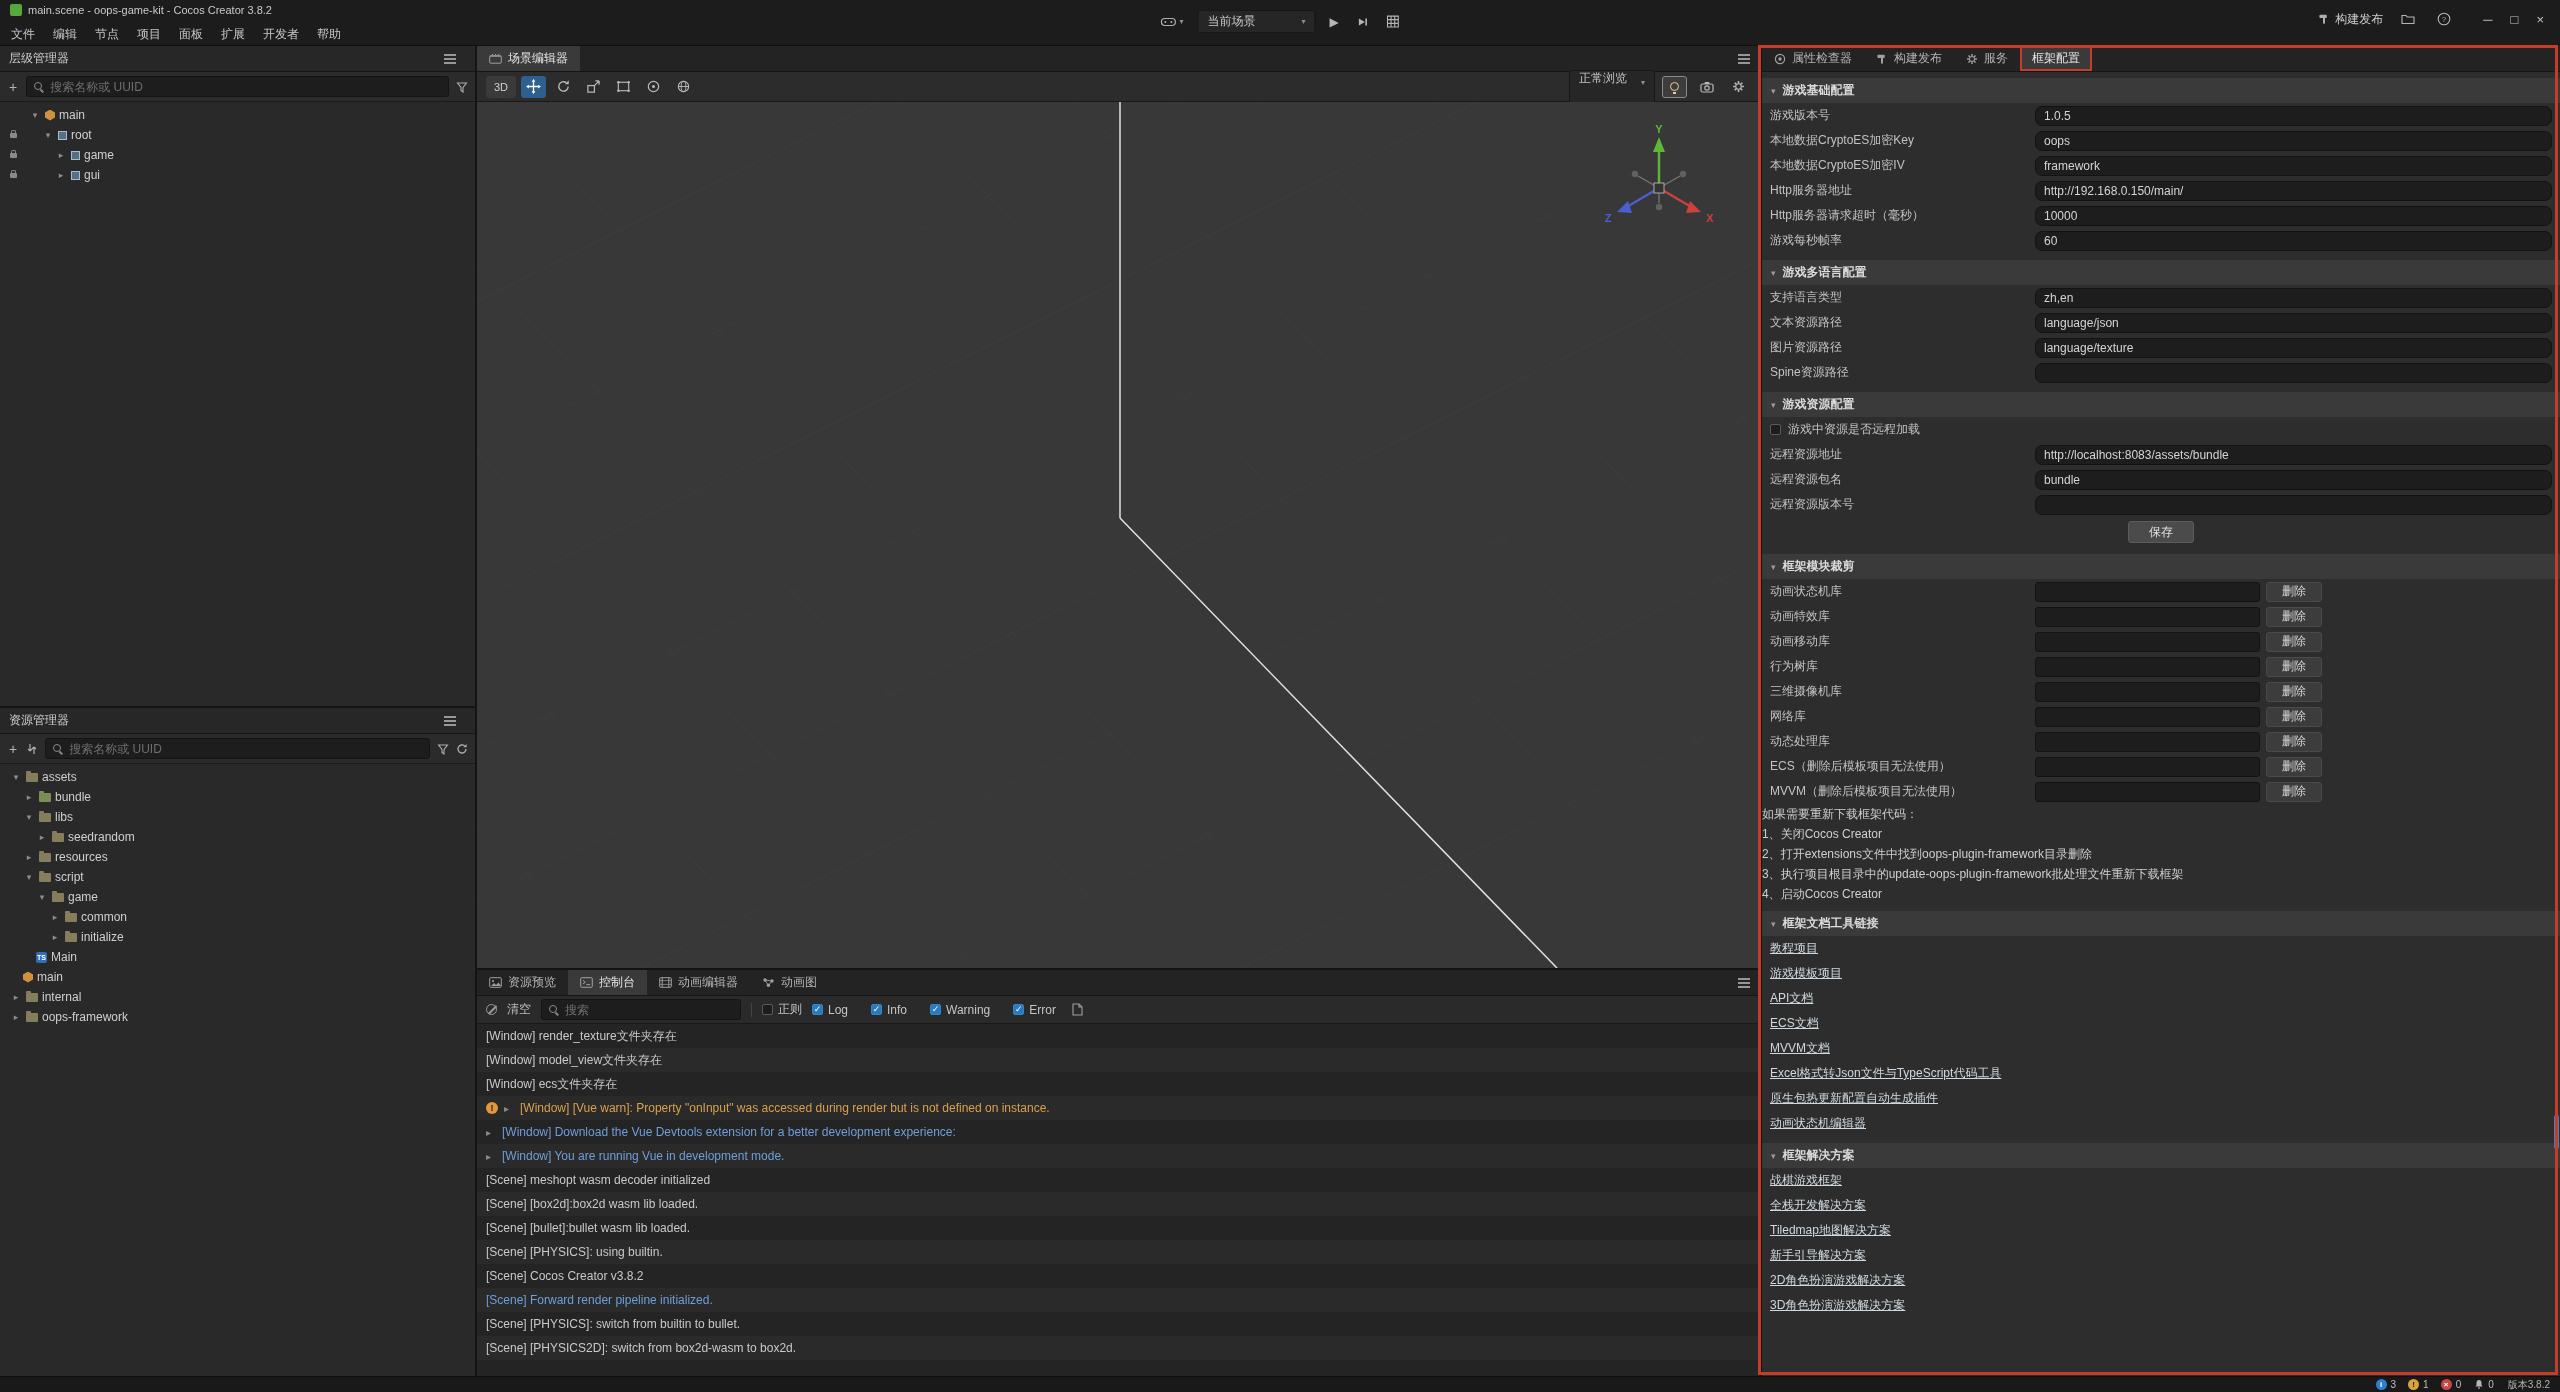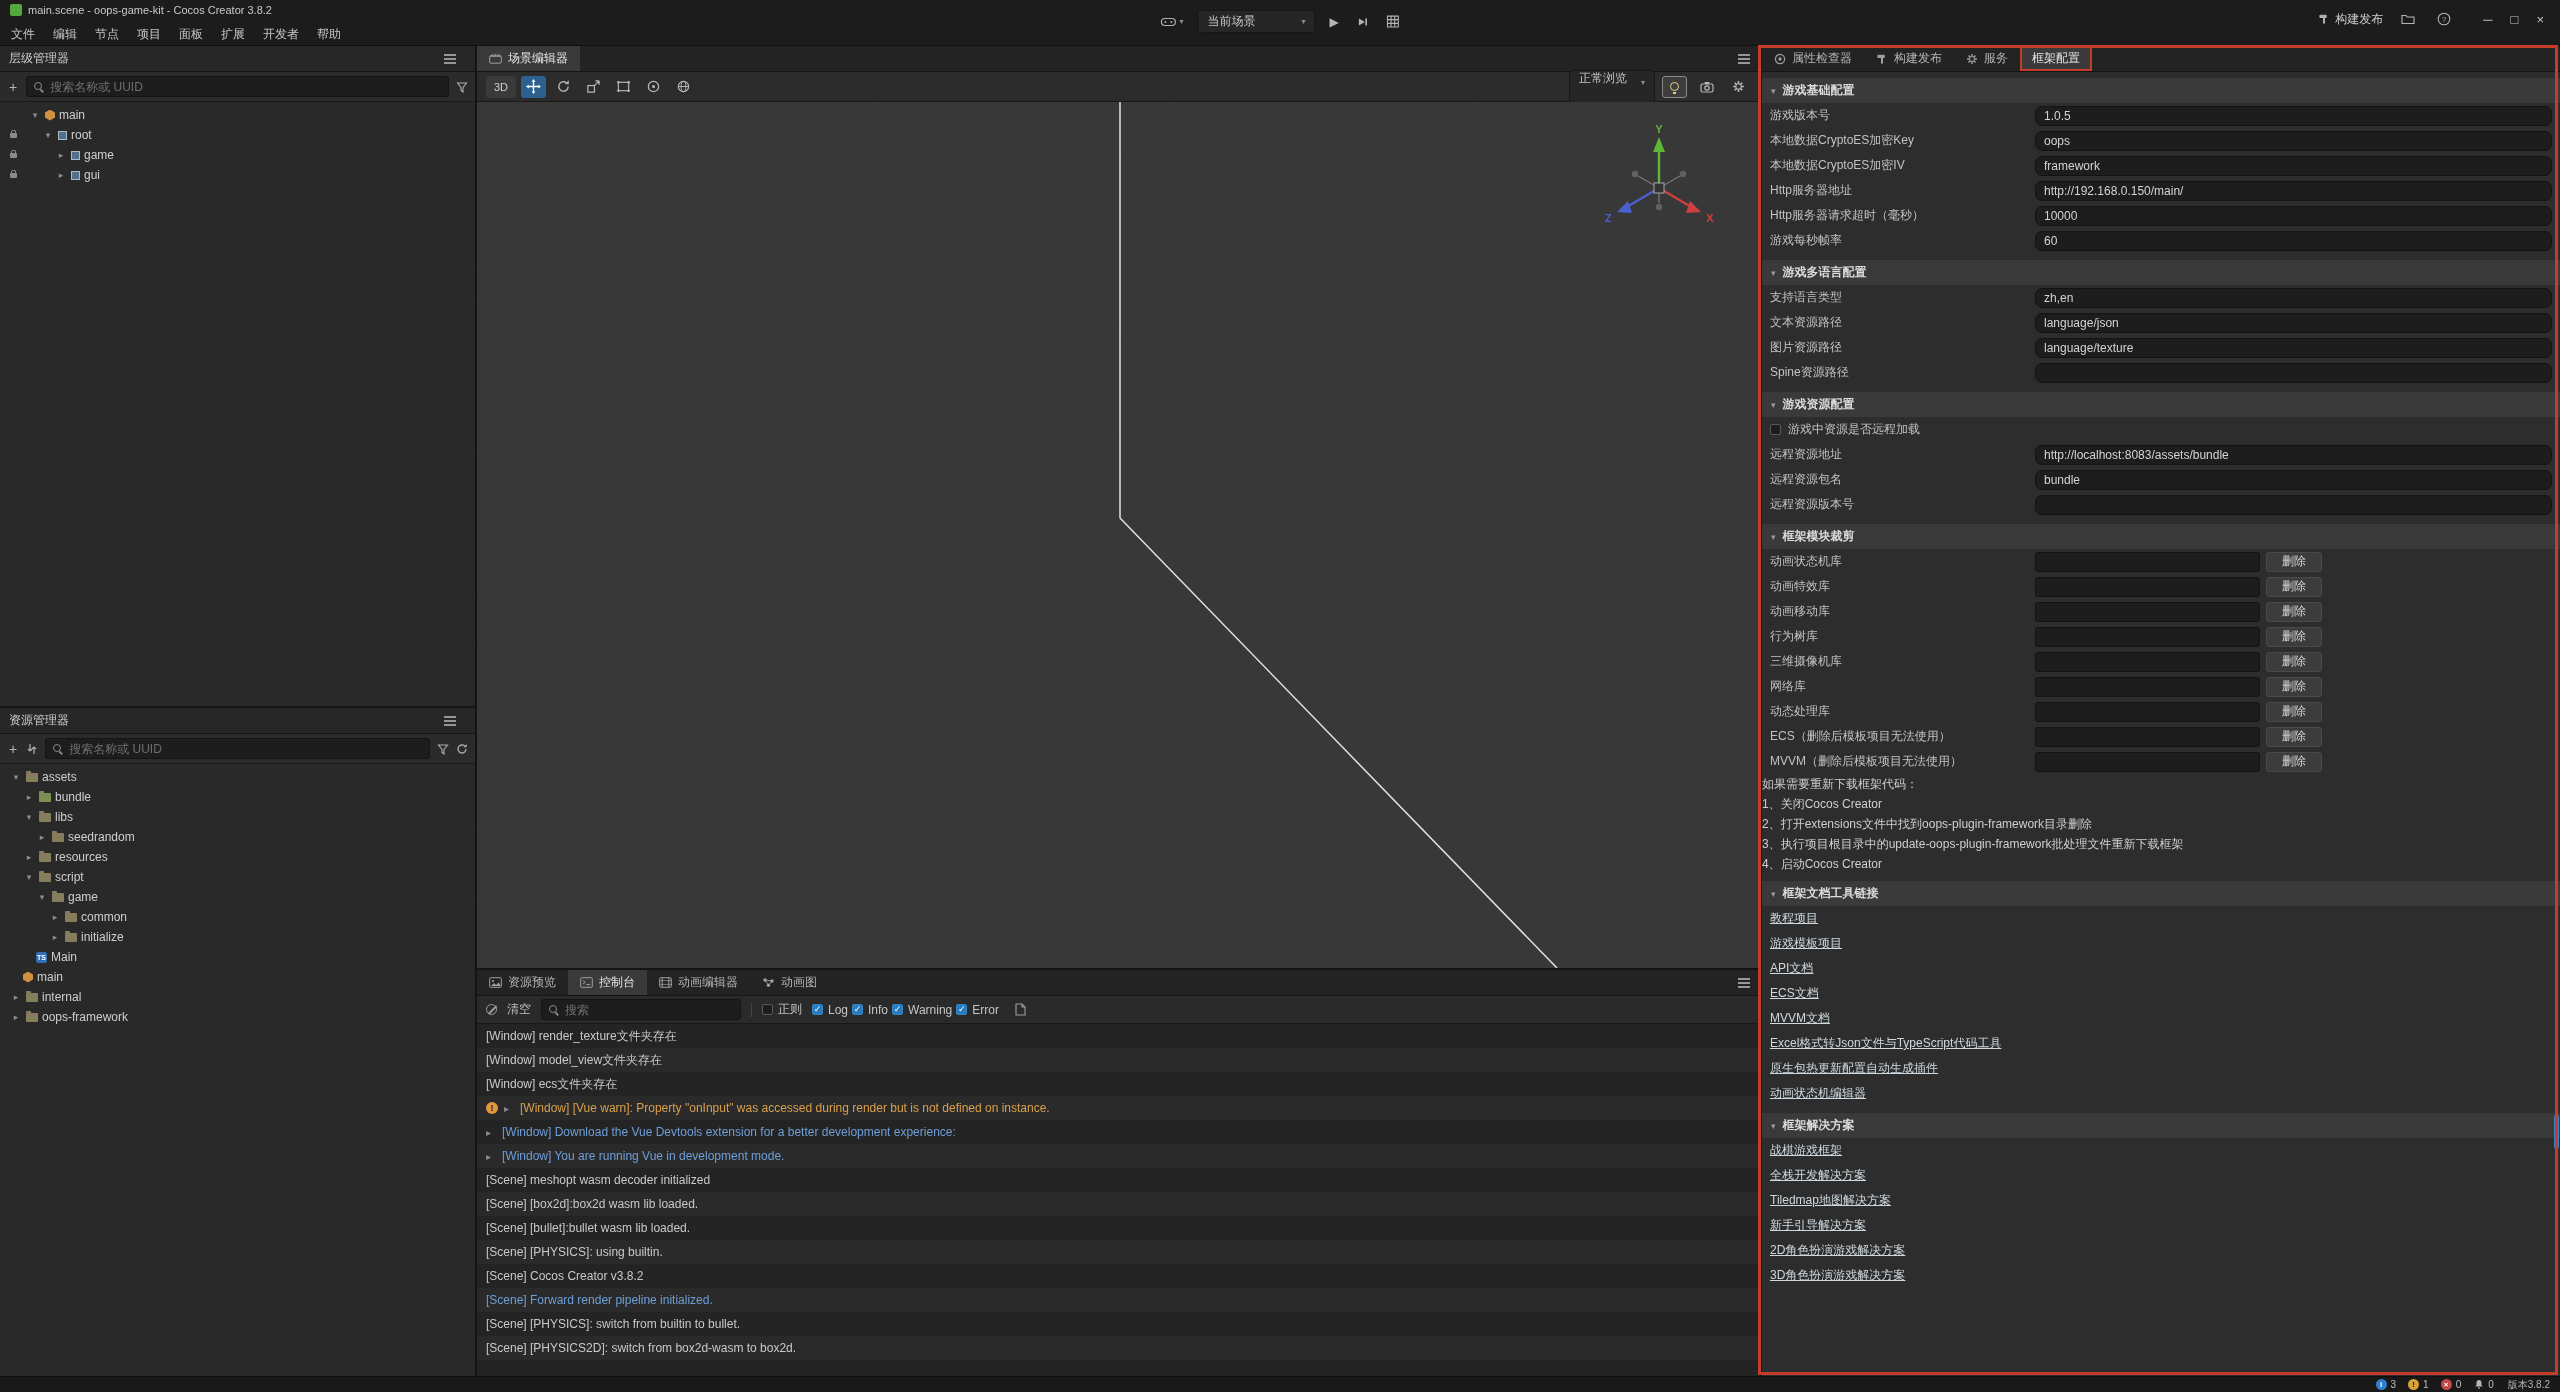--- a/index.html
+++ b/index.html
@@ -82,21 +82,21 @@
   
   .console{flex:1;display:flex;flex-direction:column;min-height:0;background:#242424}
   .ctoolbar{height:28px;background:#2a2a2a;border-bottom:1px solid #191919;display:flex;align-items:center;gap:10px;padding:0 9px;flex:none}
   .cbtn{display:inline-flex;align-items:center;gap:10px;color:#bdbdbd}
   .ban{width:11px;height:11px;border:1.5px solid #9a9a9a;border-radius:50%;position:relative;display:inline-block}
   .ban::after{content:"";position:absolute;left:-0.5px;top:3.6px;width:11px;height:1.5px;background:#9a9a9a;transform:rotate(-45deg)}
   .csearch{flex:none;width:200px}
   .vsep{width:1px;height:14px;background:#454545}
   .ckgrp{display:inline-flex;align-items:center;gap:5px}
   .cklab{color:#c5c5c5}
-  .filters{display:flex;align-items:flex-end;gap:4px}
+  .filters{display:flex;align-items:flex-end;gap:23px}
   .fitem{display:inline-flex;align-items:center;gap:5px}
   .cb{width:11px;height:11px;border:1px solid #5a5a5a;background:#1d1d1d;border-radius:2px;display:inline-flex;align-items:center;justify-content:center;flex:none}
   .cb.on{background:#2a7bbd;border-color:#3187cc}
   .cb.on::after{content:"✓";color:#fff;font-size:9px;line-height:1}
   .doc{color:#9f9f9f;display:inline-flex;margin-left:6px}
   .loglist{flex:1;overflow:hidden;background:#242424}
   .logrow{height:24px;display:flex;align-items:center;gap:6px;padding:0 9px}
   .logrow:nth-child(even){background:#2a2a2a}
   .logtext{color:#c9c9c9;white-space:nowrap}
   .logrow.warn .logtext{color:#d9a04d}
@@ -750,20 +750,23 @@
             <div class="finput">http://localhost:8083/assets/bundle</div>
           </div>
           <div class="frow">
             <div class="flabel">远程资源包名</div>
             <div class="finput">bundle</div>
           </div>
           <div class="frow">
             <div class="flabel">远程资源版本号</div>
             <div class="finput"></div>
           </div>
+          <div class="btnrow">
+            <div class="btn">保存</div>
+          </div>
           <div class="sechead">
             <span class="schev">▾</span>
             <span>框架模块裁剪</span>
           </div>
           <div class="frow">
             <div class="flabel">动画状态机库</div>
             <div class="mfield"></div>
             <div class="mbtn">删除</div>
           </div>
           <div class="frow">

